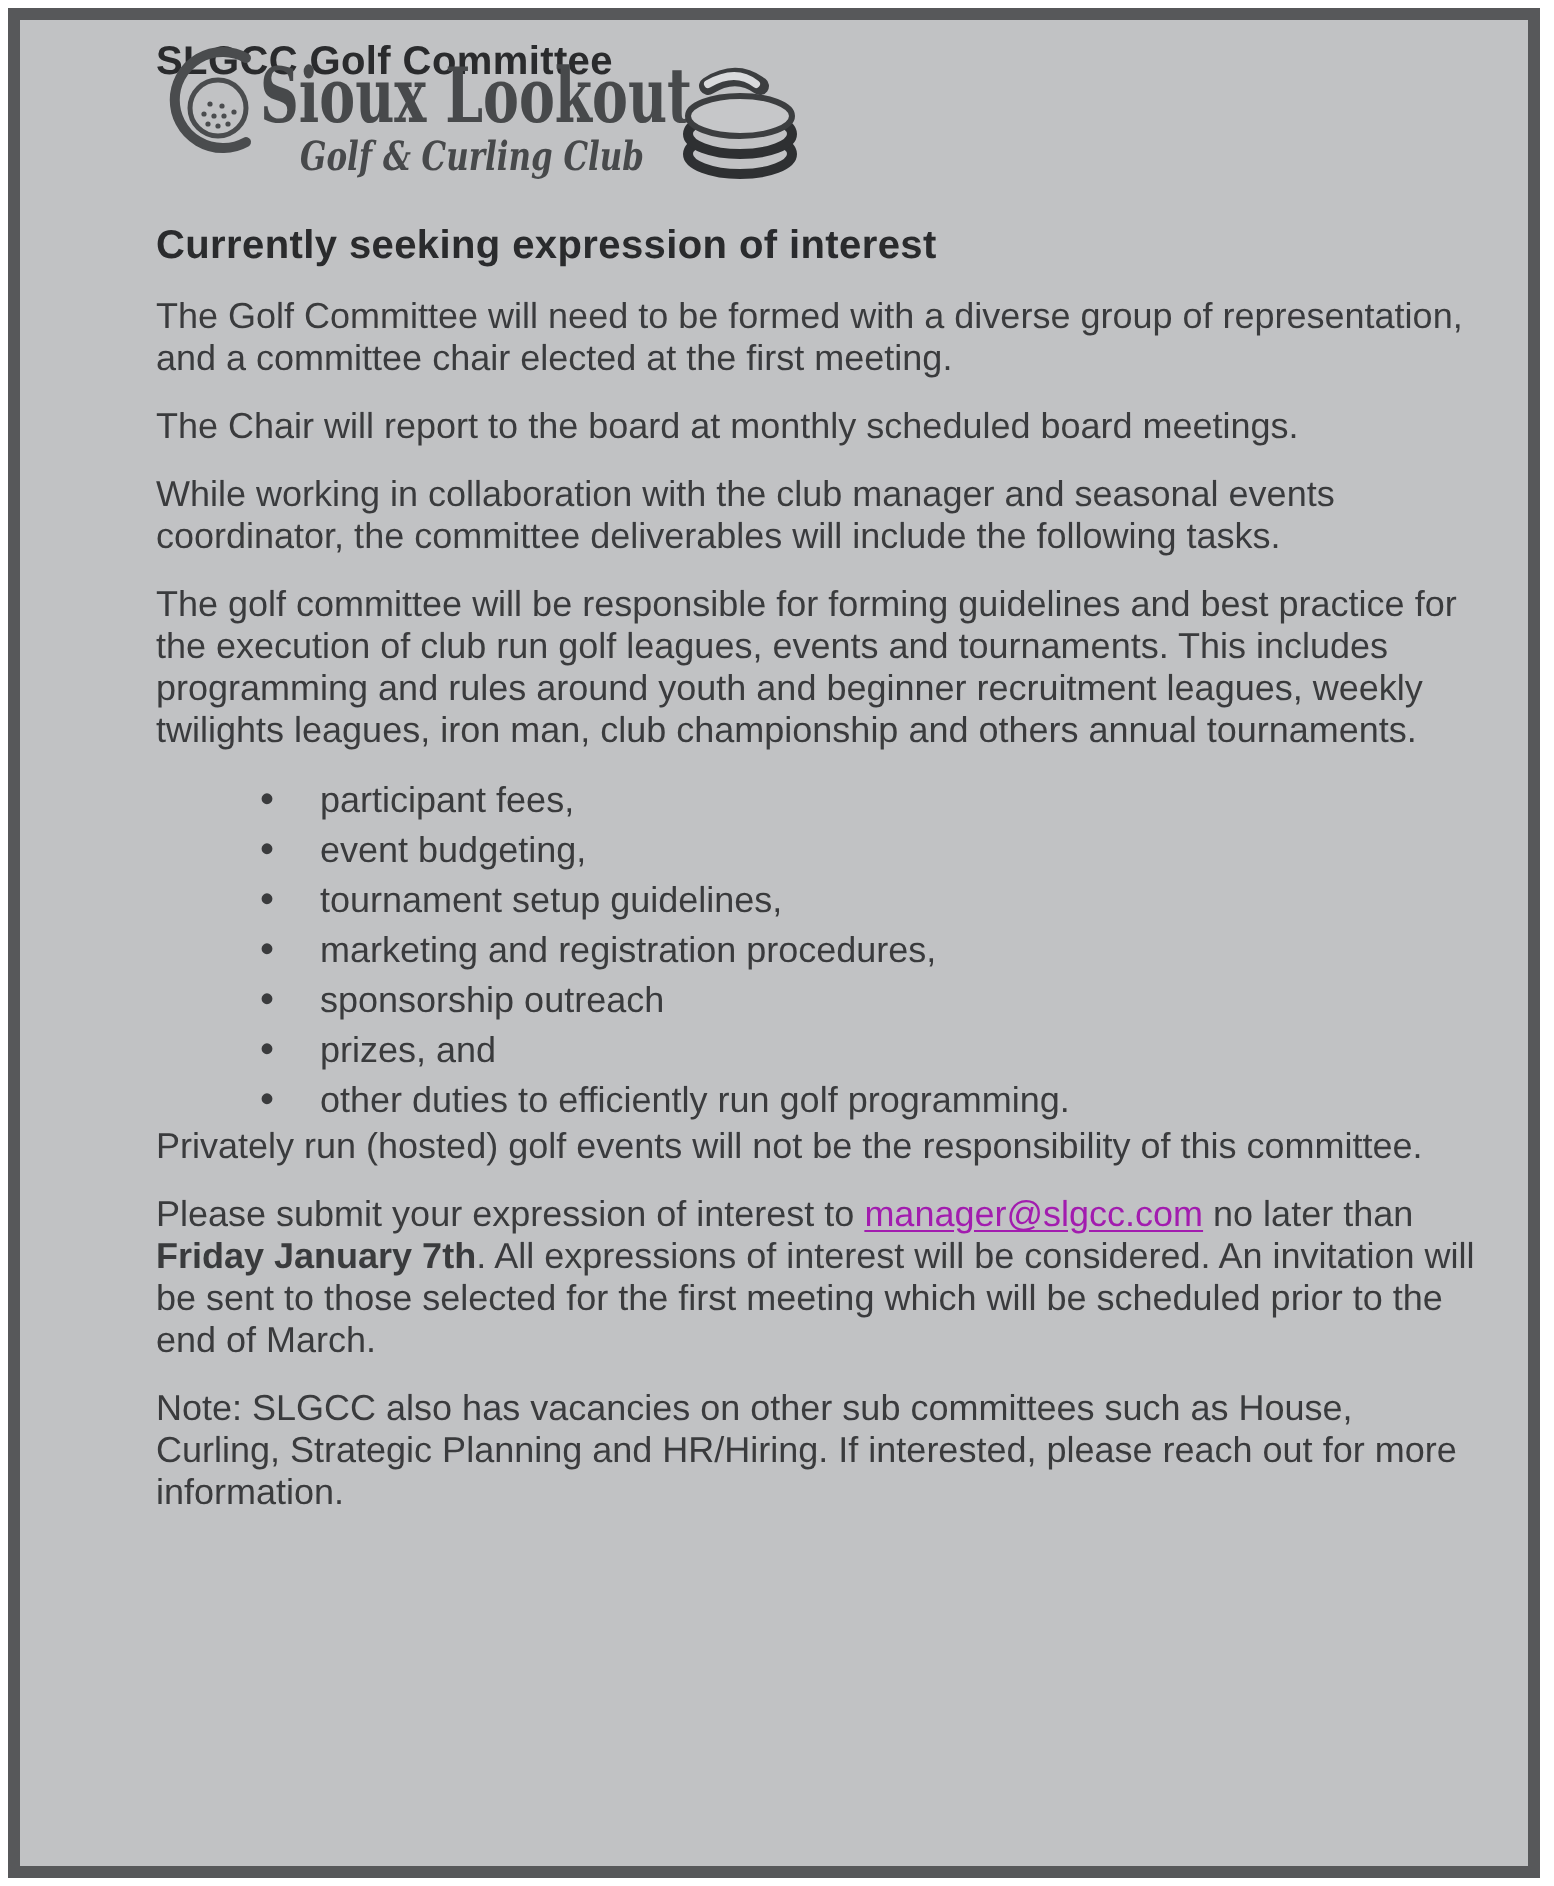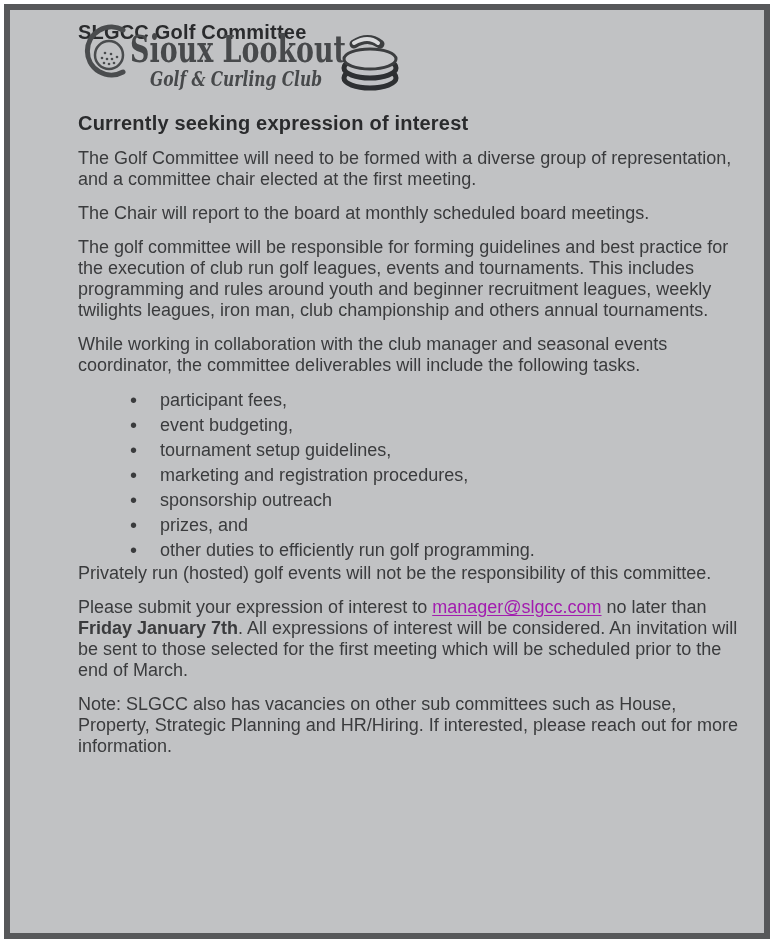--- a/index.html
+++ b/index.html
@@ -114,33 +114,33 @@
         </g>
       </svg>
     </div>
   </div>
 
   <div class="subtitle">Currently seeking expression of interest</div>
 
   <div class="body-text">
     <p>The Golf Committee will need to be formed with a diverse group of representation, and a committee chair elected at the first meeting.</p>
     <p>The Chair will report to the board at monthly scheduled board meetings.</p>
+    <p>While working in collaboration with the club manager and seasonal events coordinator, the committee deliverables will include the following tasks.</p>
     <p>The golf committee will be responsible for forming guidelines and best practice for the execution of club run golf leagues, events and tournaments. This includes programming and rules around youth and beginner recruitment leagues, weekly twilights leagues, iron man, club championship and others annual tournaments.</p>
-    <p>While working in collaboration with the club manager and seasonal events coordinator, the committee deliverables will include the following tasks.</p>
 
     <ul class="tasks">
       <li>participant fees,</li>
       <li>event budgeting,</li>
       <li>tournament setup guidelines,</li>
       <li>marketing and registration procedures,</li>
       <li>sponsorship outreach</li>
       <li>prizes, and</li>
       <li>other duties to efficiently run golf programming.</li>
     </ul>
 
     <p class="no-gap">Privately run (hosted) golf events will not be the responsibility of this committee.</p>
 
     <p><span>Please submit your expression of interest to </span><a class="email-link" href="#">manager@slgcc.com</a><span> no later than </span><span class="bold">Friday January 7th</span><span>.  All expressions of interest will be considered. An invitation will be sent to those selected for the first meeting which will be scheduled prior to the end of March.</span></p>
 
-    <p>Note: SLGCC also has vacancies on other sub committees such as House, Property, Strategic Planning and HR/Hiring. If interested, please reach out for more information.</p>
+    <p>Note: SLGCC also has vacancies on other sub committees such as House, Curling, Strategic Planning and HR/Hiring. If interested, please reach out for more information.</p>
   </div>
 
 </div>
 
 </body></html>

